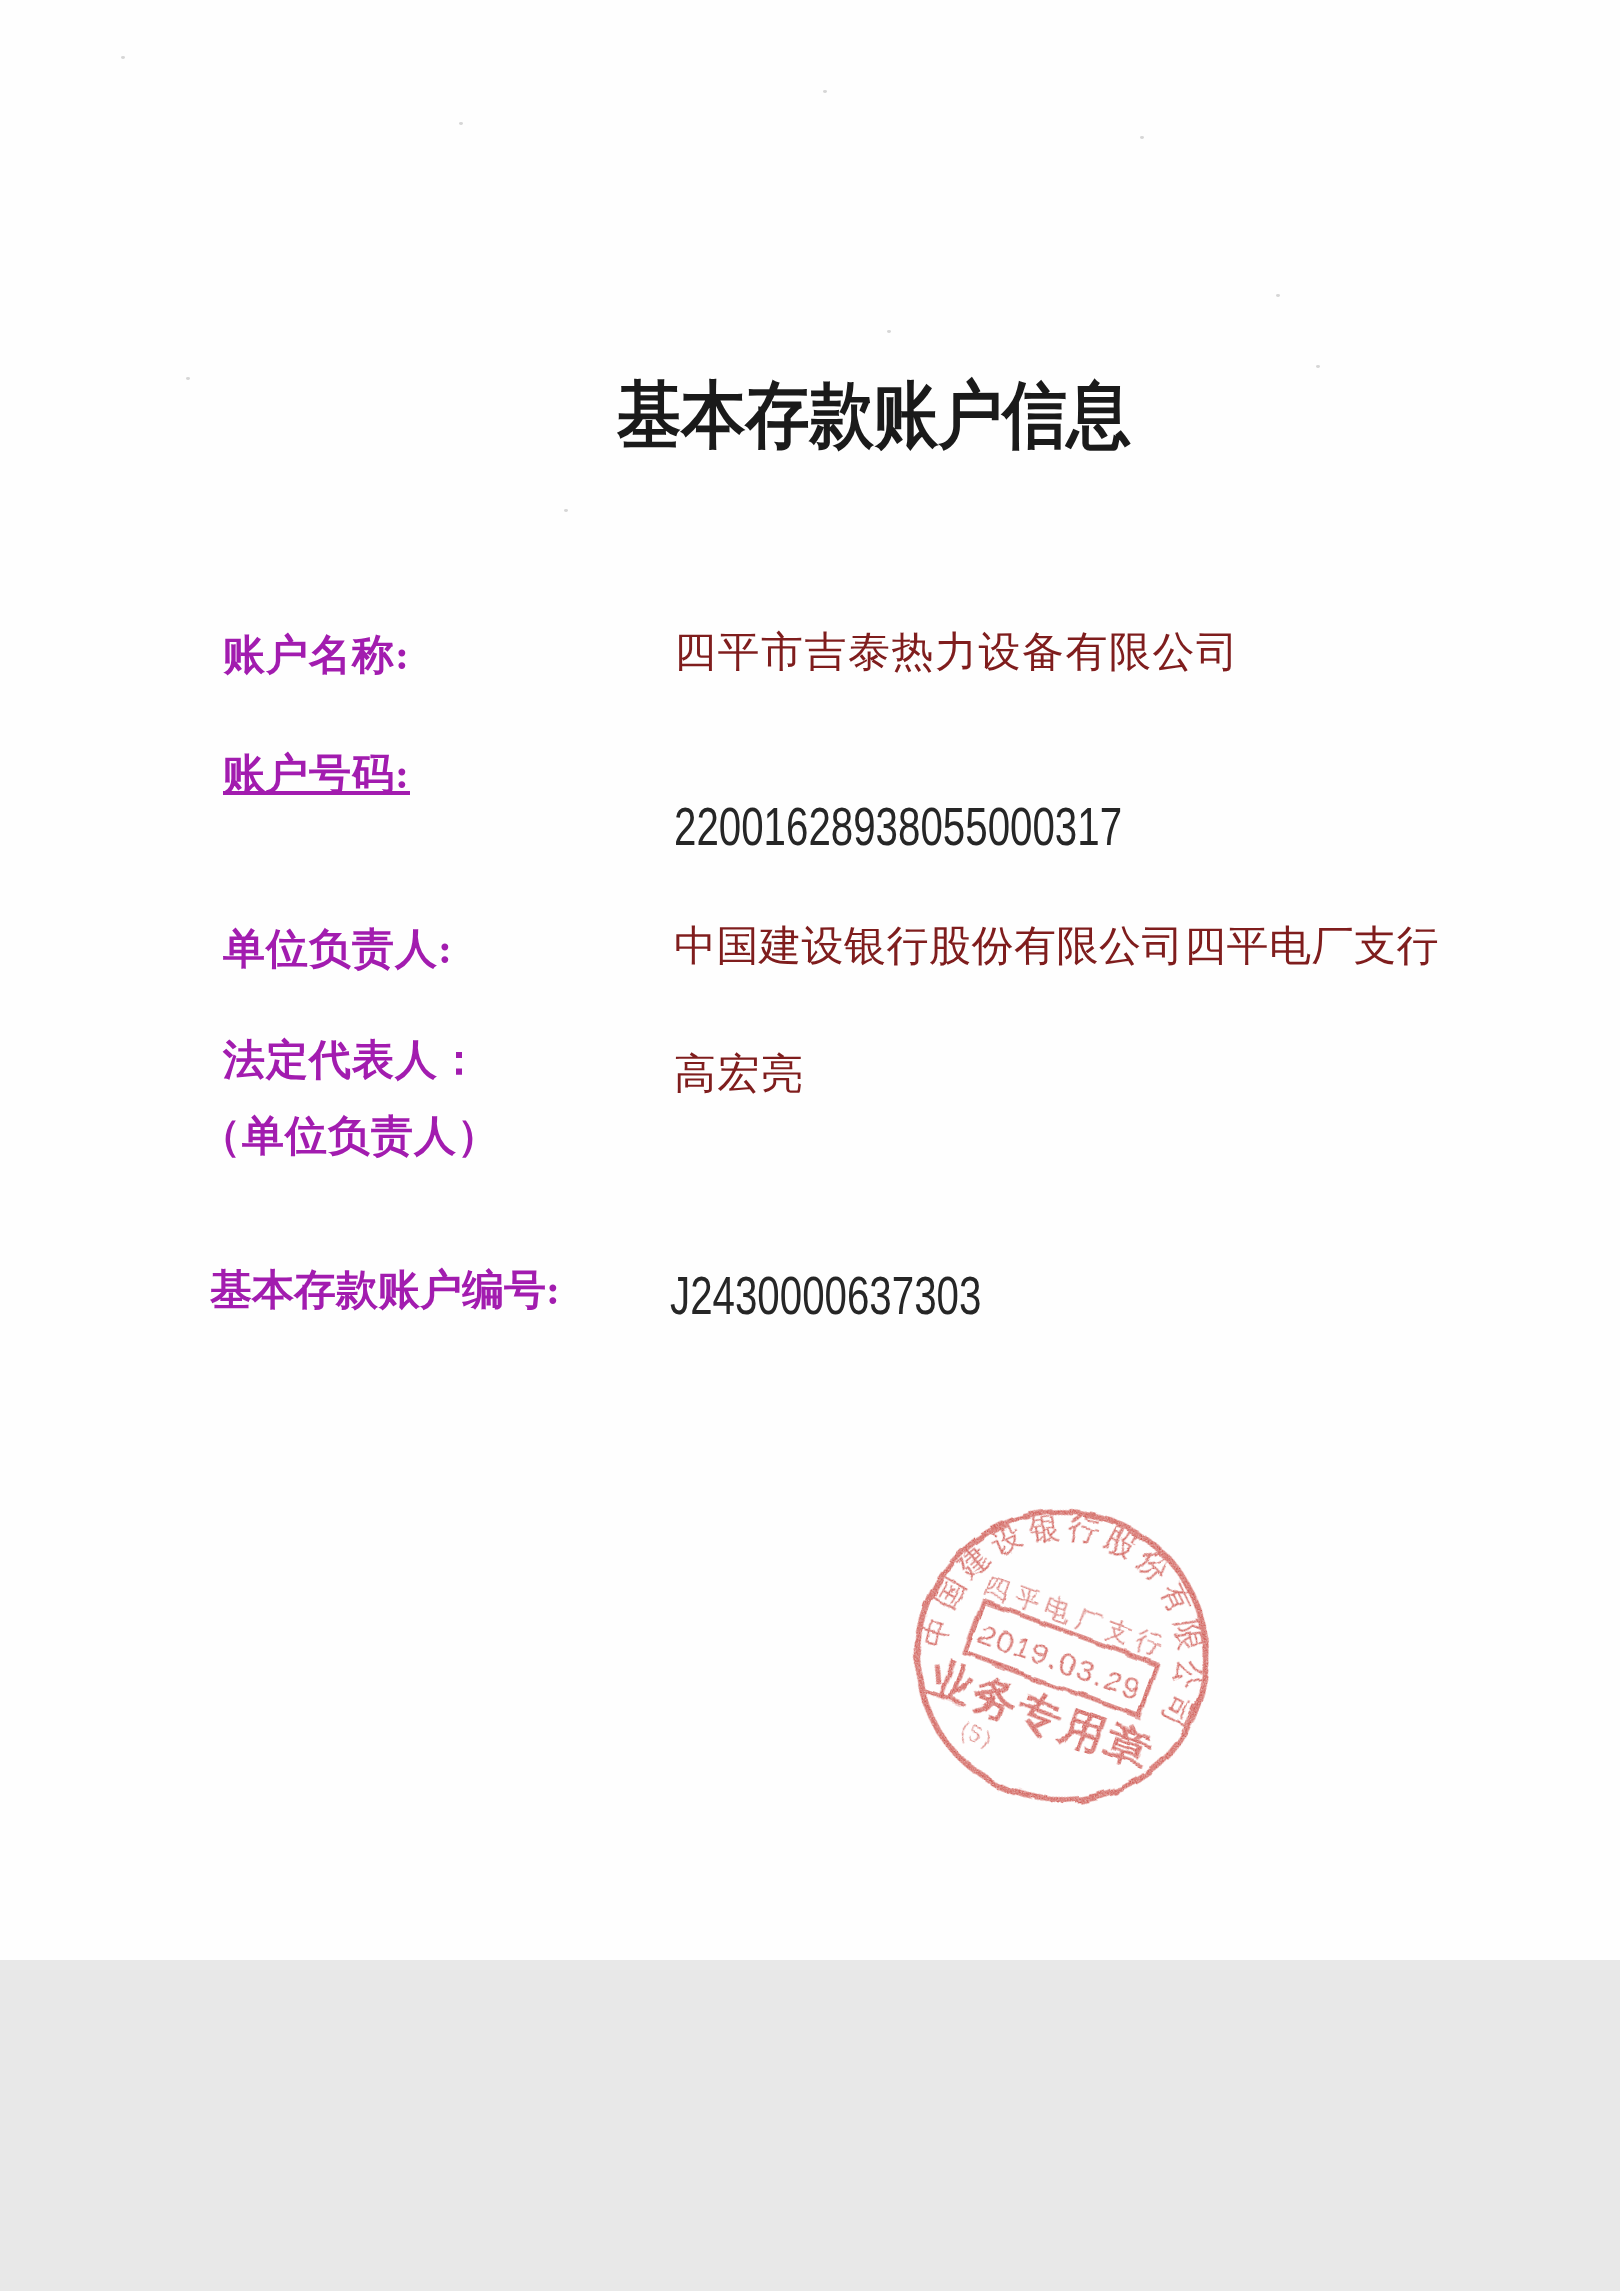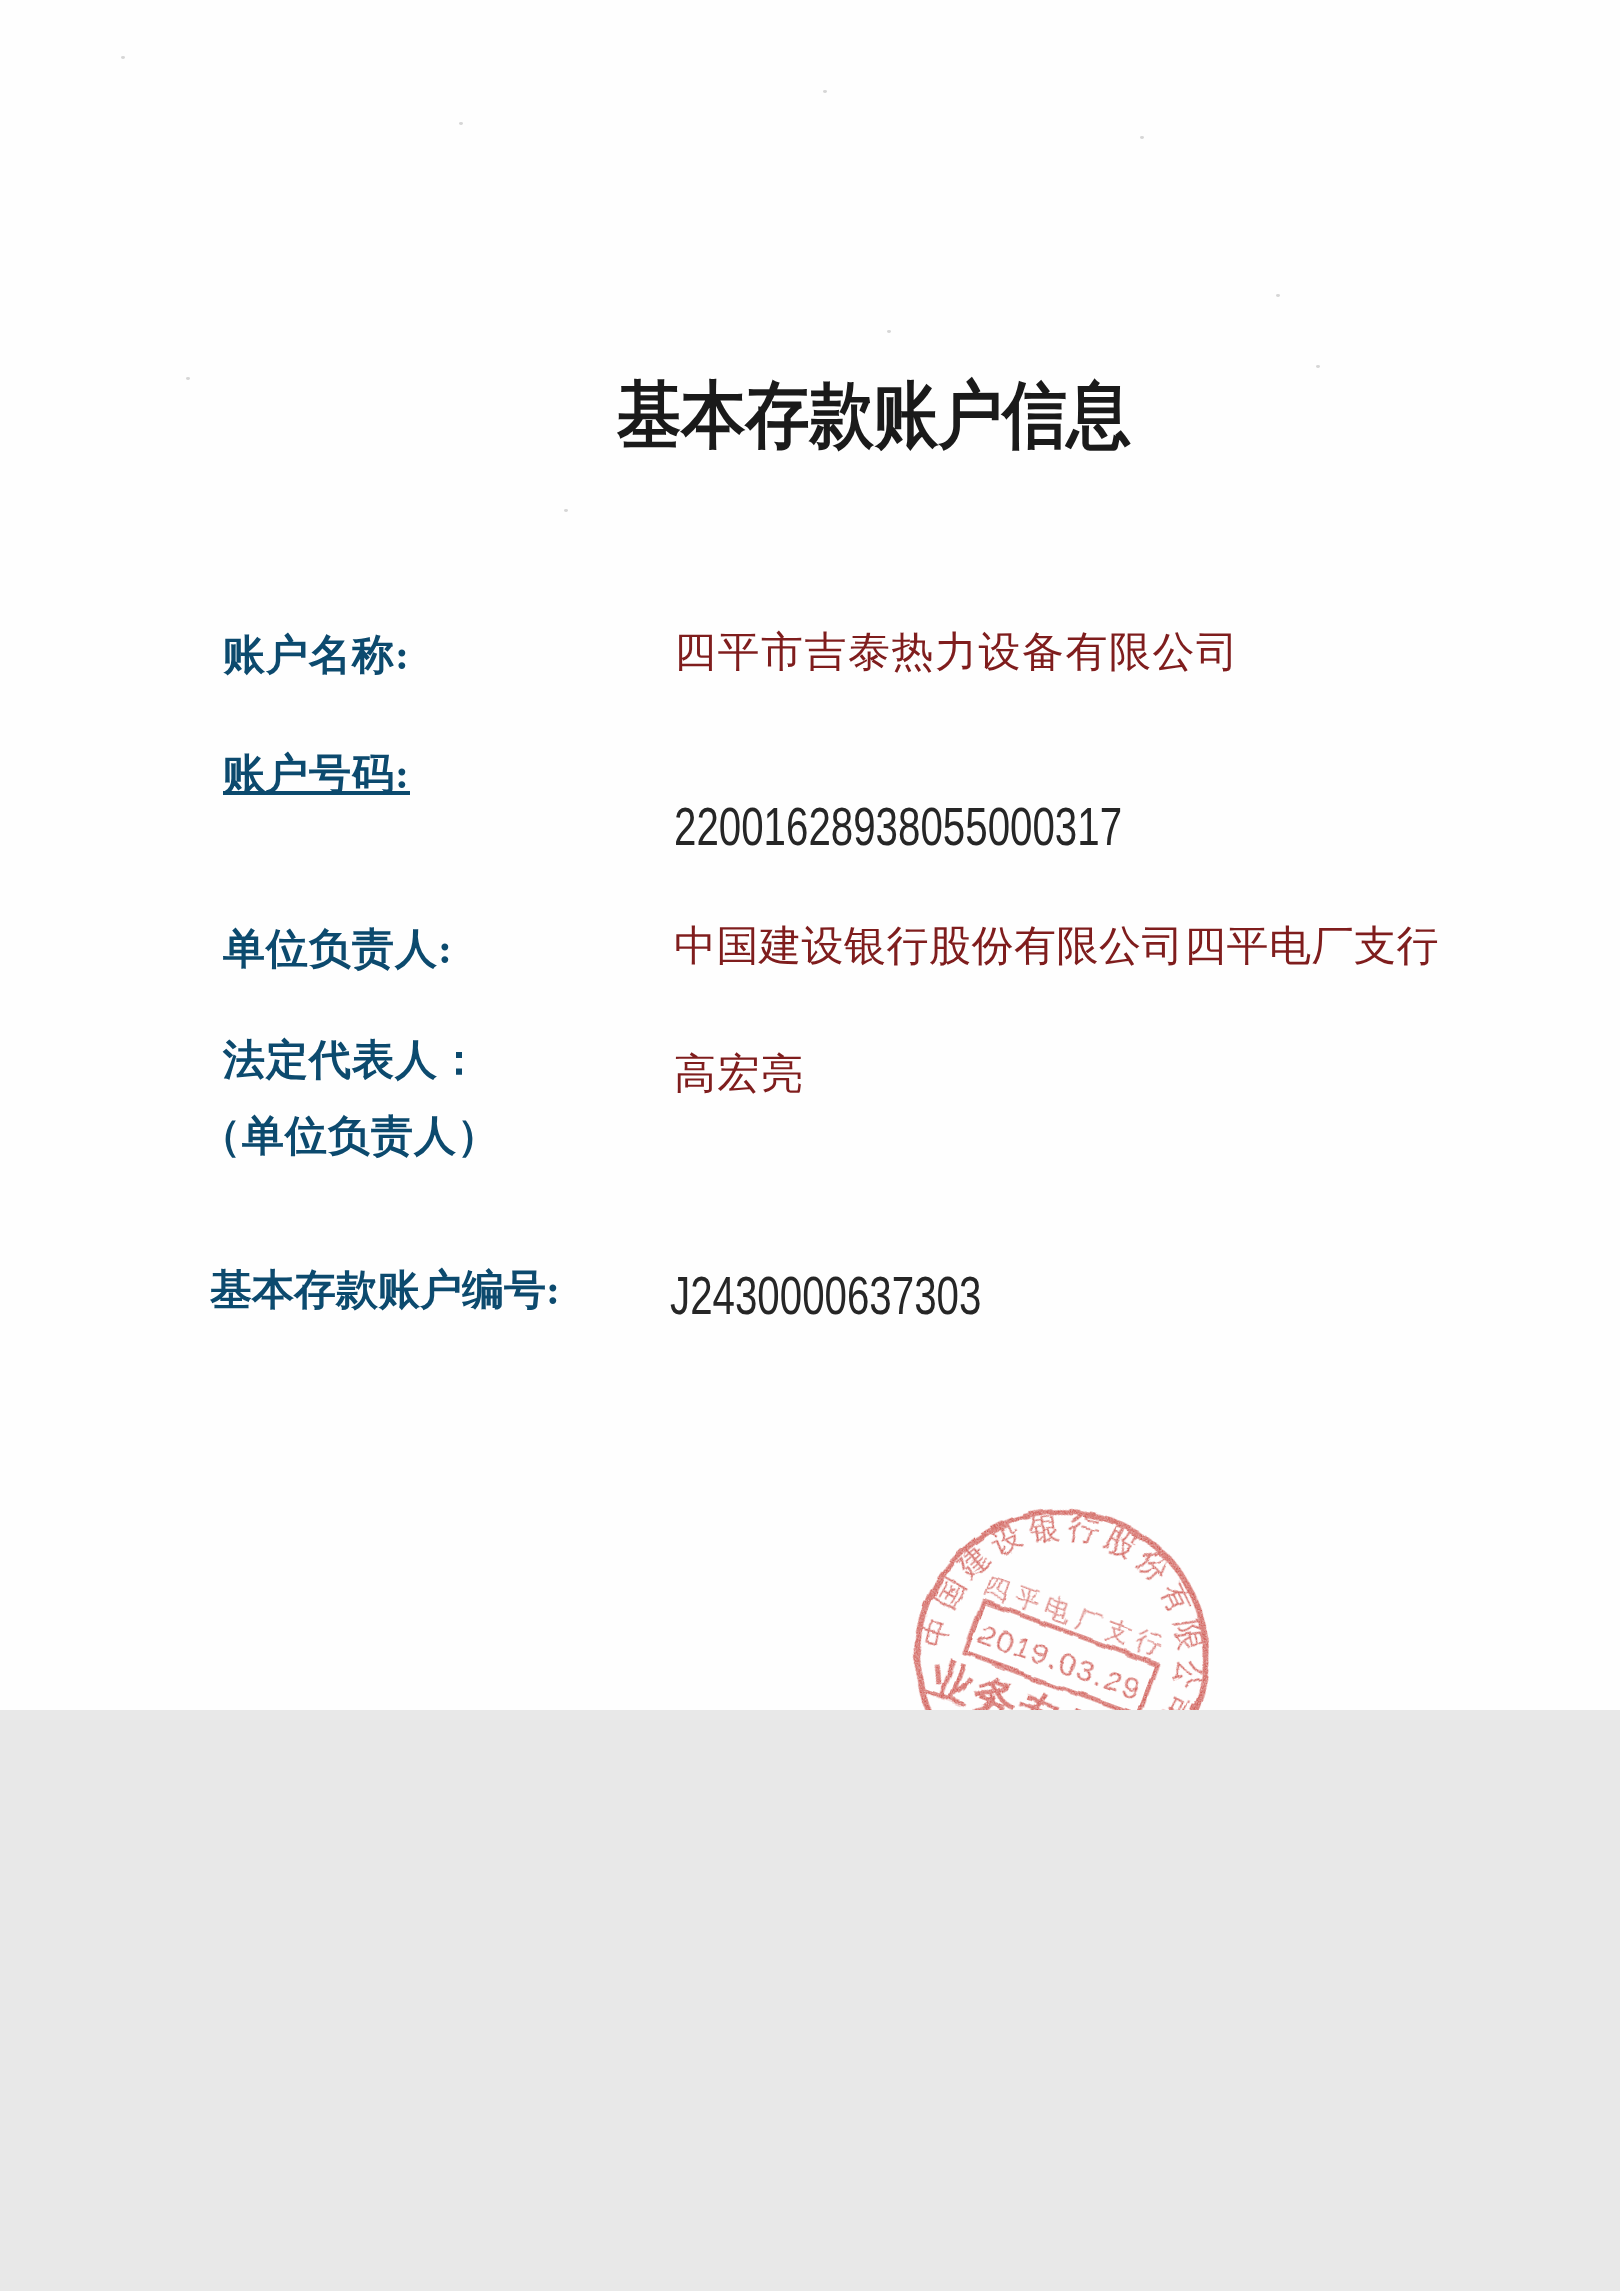--- a/index.html
+++ b/index.html
@@ -1,37 +1,37 @@
 <!DOCTYPE html>
 <html><head>
 <meta charset="utf-8">
 <style>
   html,body{margin:0;padding:0;background:#e8e8e8;}
   .page{
     position:relative;
-    width:1620px;height:1710px;
+    width:1620px;height:1960px;
     background:#fefefe;
     overflow:hidden;
     font-family:"Liberation Serif", serif;
     color:#222;
   }
   .abs{position:absolute;}
   .title{
     font-size:73px;
     font-weight:700;
     color:#1a1a1a;
     letter-spacing:0px;
     transform:scaleX(0.88);
     transform-origin:0 0;
     white-space:nowrap;
   }
   .label{
     font-size:42px;
     font-weight:700;
-    color:#0c4a6e;
+    color:#a21caf;
     letter-spacing:1px;
     white-space:nowrap;
   }
   .value{
     font-size:42px;
     font-weight:400;
     color:#7f1d1d;
     letter-spacing:1.5px;
     white-space:nowrap;
   }

